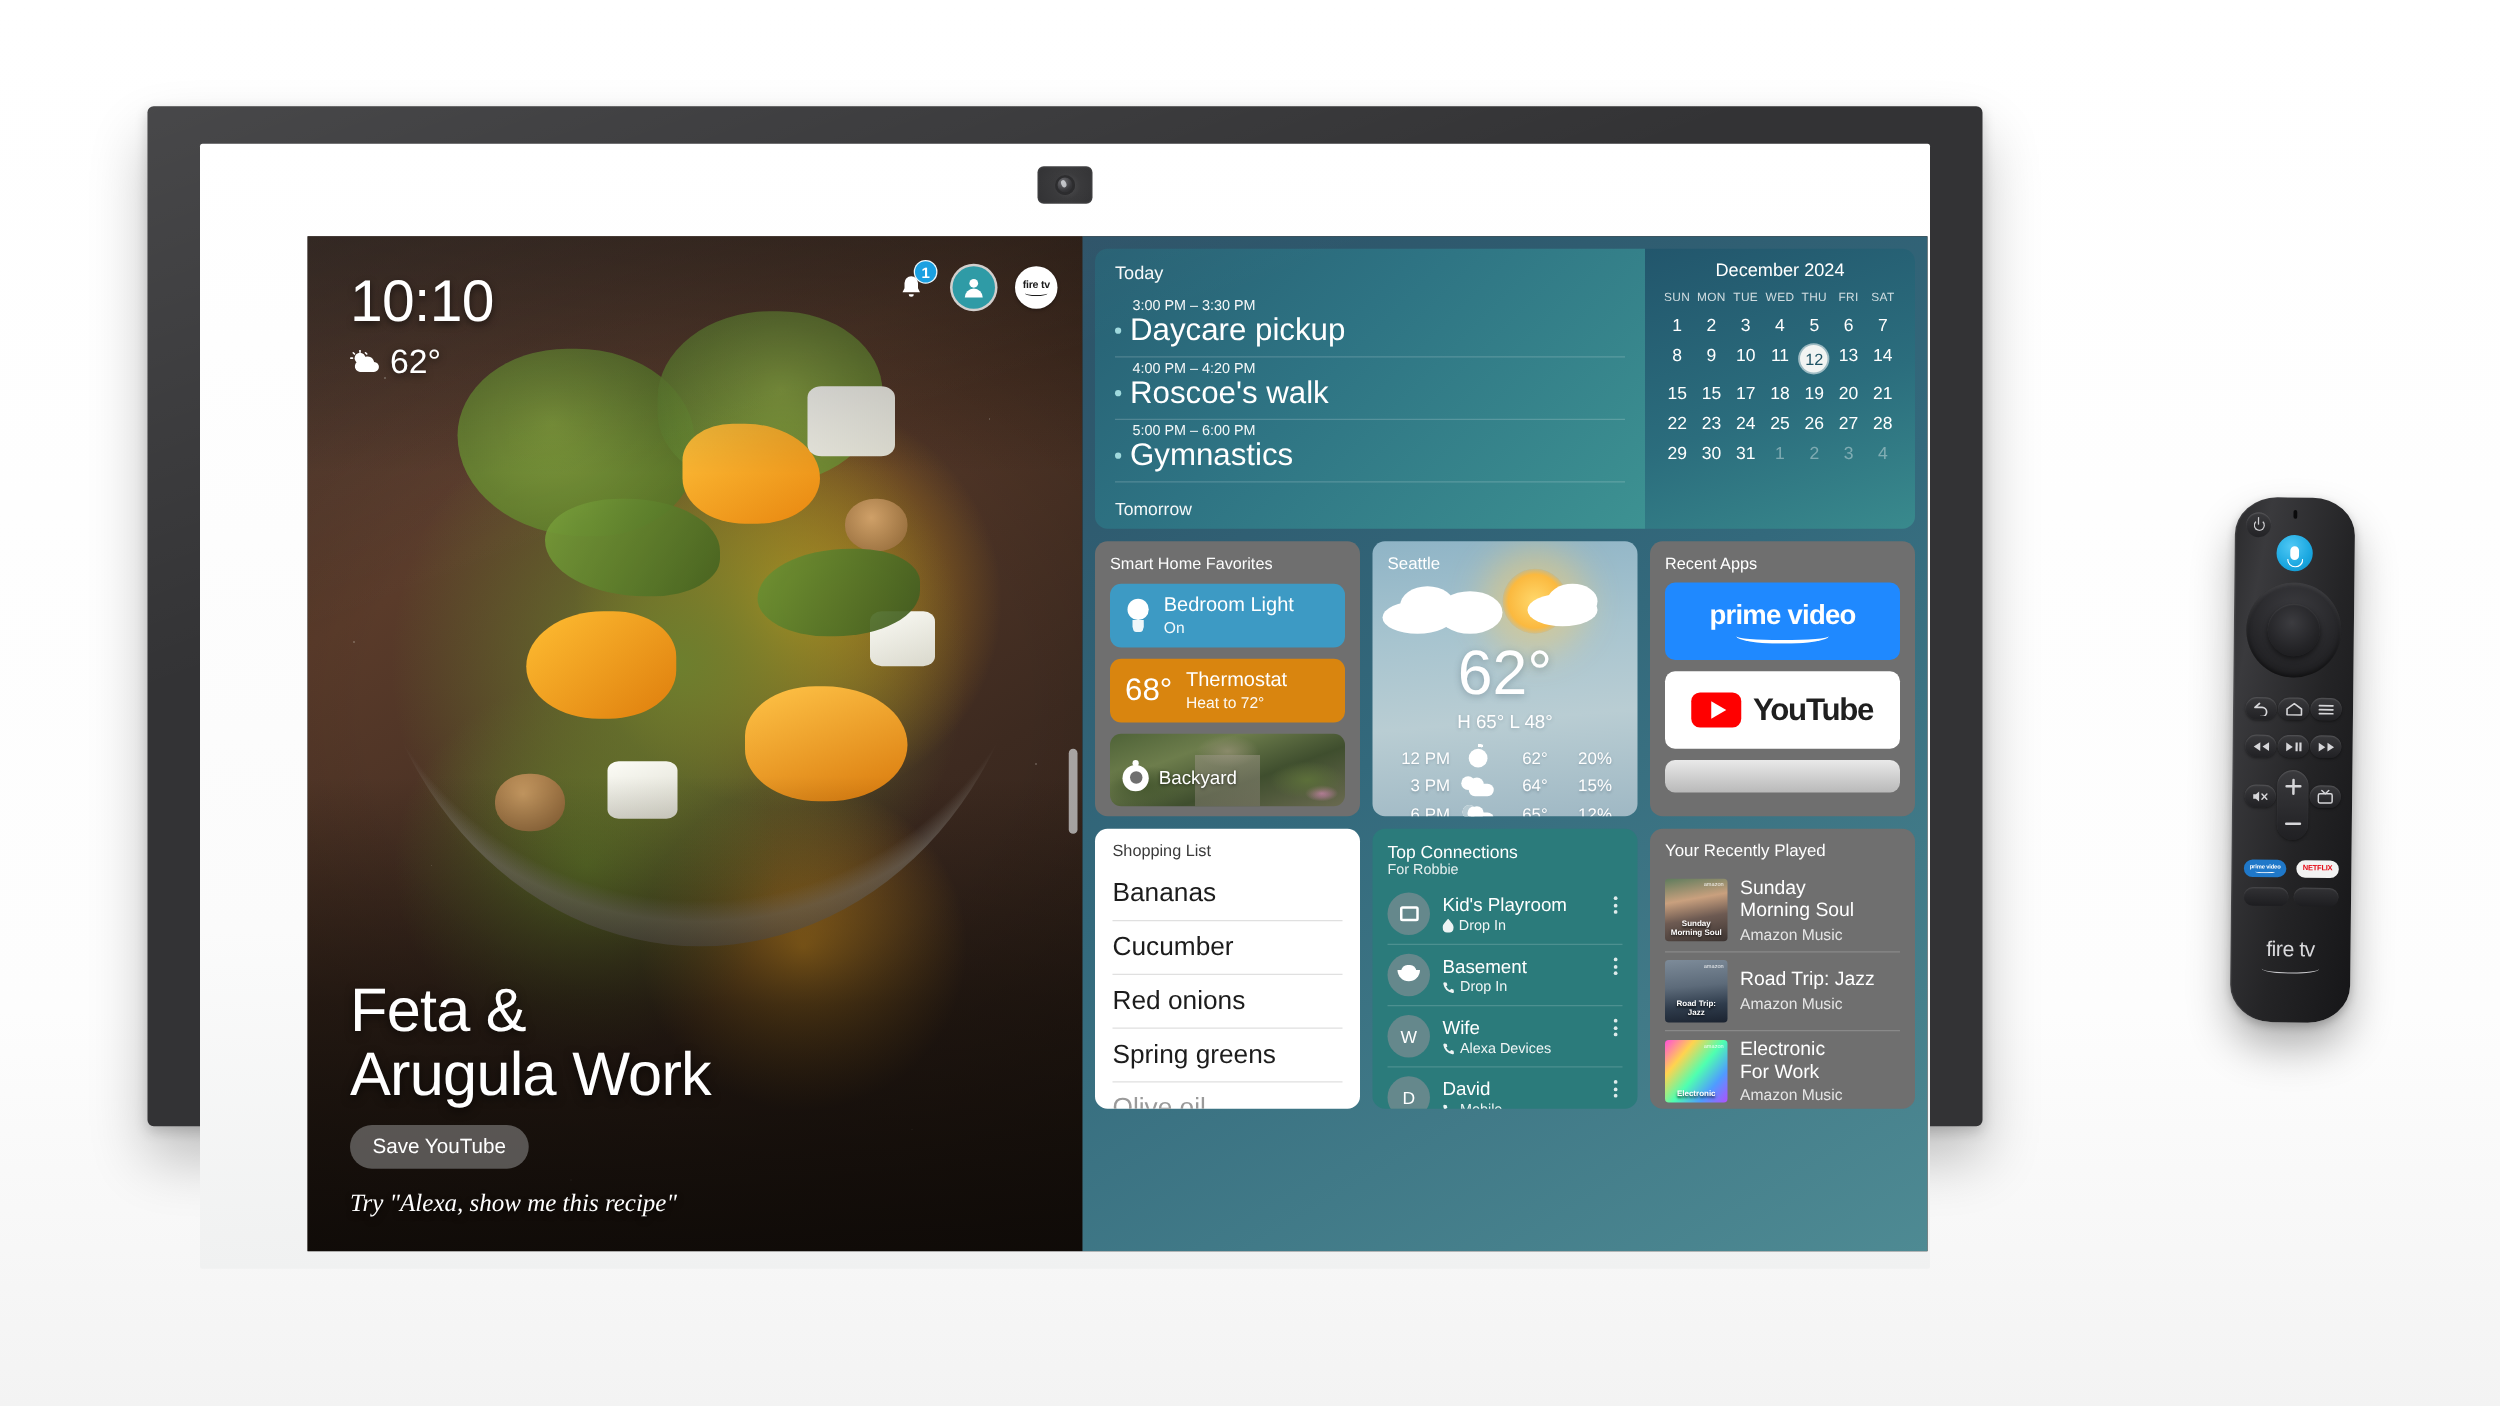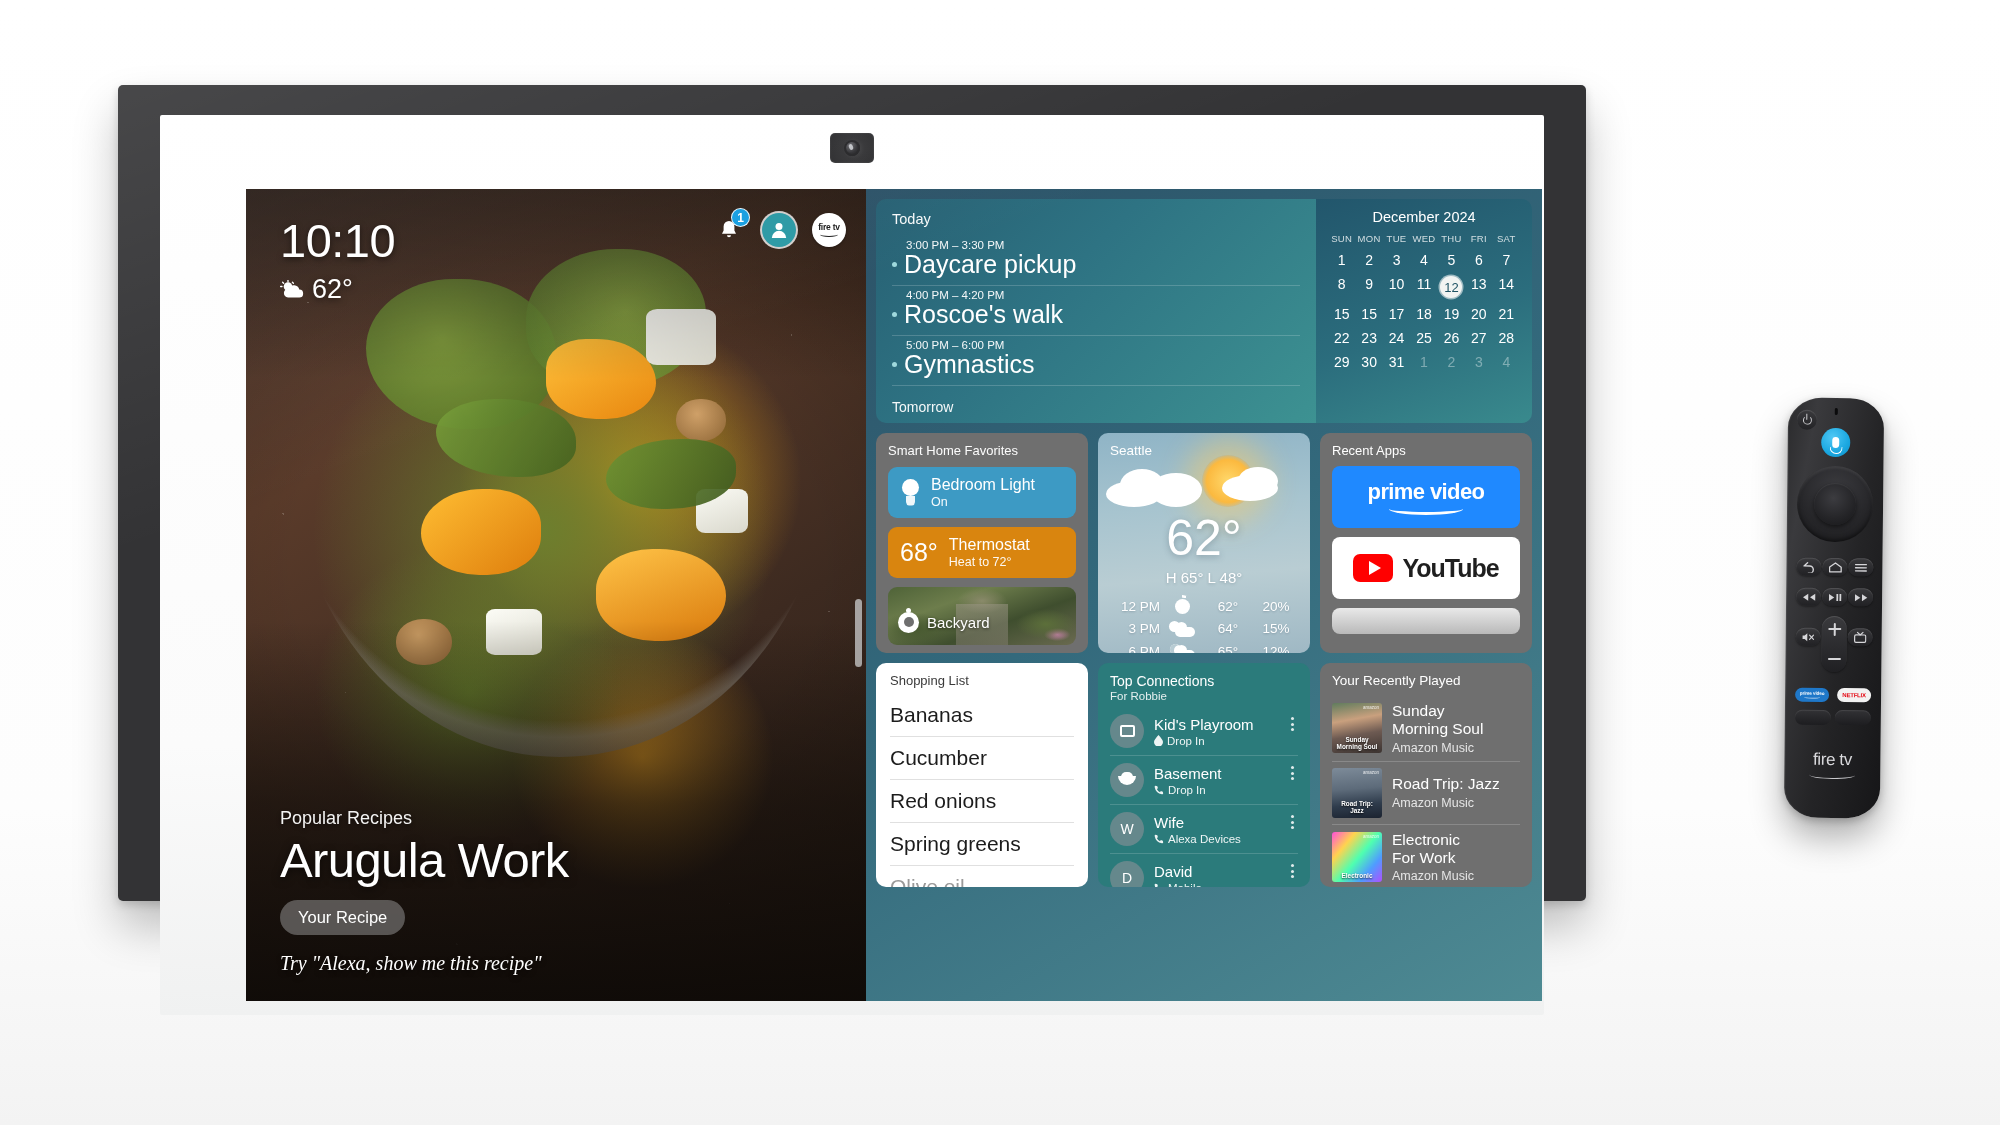--- a/index.html
+++ b/index.html
@@ -392,25 +392,25 @@
             </div>
             <div class="ic firetv">
               <span class="ft">fire tv</span>
               <span class="smile"></span>
             </div>
           </div>
 
           <div class="hero-scroll"></div>
 
           <div class="recipe-text">
-            <div class="kicker">Popular Recipes</div>
             <div class="rtitle">
+              <div>Feta &amp;</div>
               <div>Arugula Work</div>
             </div>
-            <button class="saverec">Your Recipe</button>
+            <button class="saverec">Save YouTube</button>
             <div class="tryline">Try "Alexa, show me this recipe"</div>
           </div>
         </div>
 
         <div id="dash">
 
           <div class="row1">
             <div class="agenda card">
               <h4>Today</h4>
 

